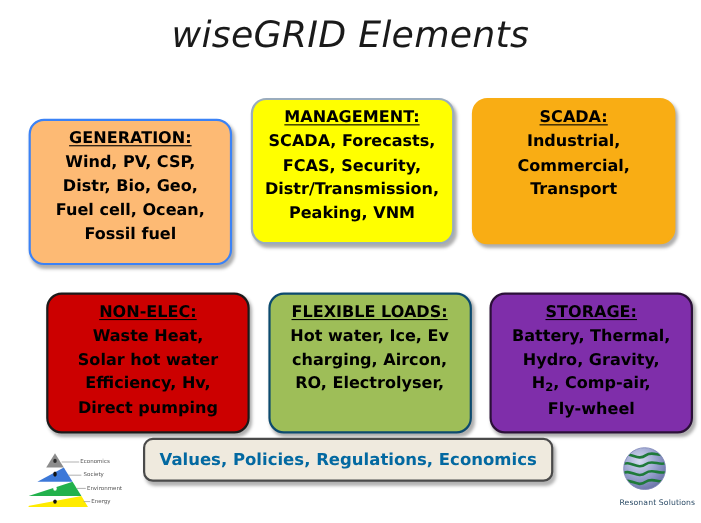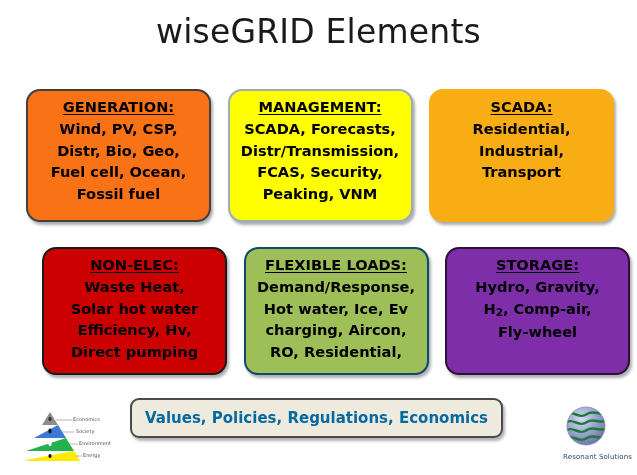--- a/index.html
+++ b/index.html
@@ -27,20 +27,21 @@
     position: absolute;
     left: 0;
     top: 12px;
     width: 637px;
     text-align: center;
     font-size: 33px;
     font-weight: 400;
     color: #1a1a1a;
     letter-spacing: 0.2px;
     font-family: "DejaVu Sans", sans-serif;
+    font-style: italic;
   }
 
   
   .grid {
     position: absolute;
     left: 26px;
     top: 89px;
     width: 588px;
   }
 
@@ -75,22 +76,23 @@
   .box .head {
     text-decoration: underline;
     text-underline-offset: 2px;
     margin-bottom: 1px;
     white-space: nowrap;
   }
   .box .line { white-space: nowrap; }
 
   
   .box-generation {
-    background: #f97316;
-    border: 2px solid #404040;
+    background: #fdba74;
+    border: 2px solid #3b82f6;
+    margin-top: 19px;
   }
   .box-management {
     background: #ffff00;
     border: 2px solid #9aacbd;
   }
   .box-demand {
     background: #f9ad14;
     border: 2px solid #f9ad14;
   }
   .box-nonelec {
@@ -180,54 +182,54 @@
         <div class="head">GENERATION:</div>
         <div class="line">Wind, PV, CSP,</div>
         <div class="line">Distr, Bio, Geo,</div>
         <div class="line">Fuel cell, Ocean,</div>
         <div class="line">Fossil fuel</div>
       </div>
 
       <div class="box box-management">
         <div class="head">MANAGEMENT:</div>
         <div class="line">SCADA, Forecasts,</div>
+        <div class="line">FCAS, Security,</div>
         <div class="line">Distr/Transmission,</div>
-        <div class="line">FCAS, Security,</div>
         <div class="line">Peaking, VNM</div>
       </div>
 
       <div class="box box-demand">
         <div class="head">SCADA:</div>
-        <div class="line">Residential,</div>
         <div class="line">Industrial,</div>
+        <div class="line">Commercial,</div>
         <div class="line">Transport</div>
       </div>
 
     </div>
 
     <div class="row row-2">
 
       <div class="box box-nonelec">
         <div class="head">NON-ELEC:</div>
         <div class="line">Waste Heat,</div>
         <div class="line">Solar hot water</div>
         <div class="line">Efficiency, Hv,</div>
         <div class="line">Direct pumping</div>
       </div>
 
       <div class="box box-flexible">
         <div class="head">FLEXIBLE LOADS:</div>
-        <div class="line">Demand/Response,</div>
         <div class="line">Hot water, Ice, Ev</div>
         <div class="line">charging, Aircon,</div>
-        <div class="line">RO, Residential,</div>
+        <div class="line">RO, Electrolyser,</div>
       </div>
 
       <div class="box box-storage">
         <div class="head">STORAGE:</div>
+        <div class="line">Battery, Thermal,</div>
         <div class="line">Hydro, Gravity,</div>
         <div class="line"><span>H</span><sub>2</sub><span>, Comp-air,</span></div>
         <div class="line">Fly-wheel</div>
       </div>
 
     </div>
 
   </div>
 
   <div class="footer-bar">

